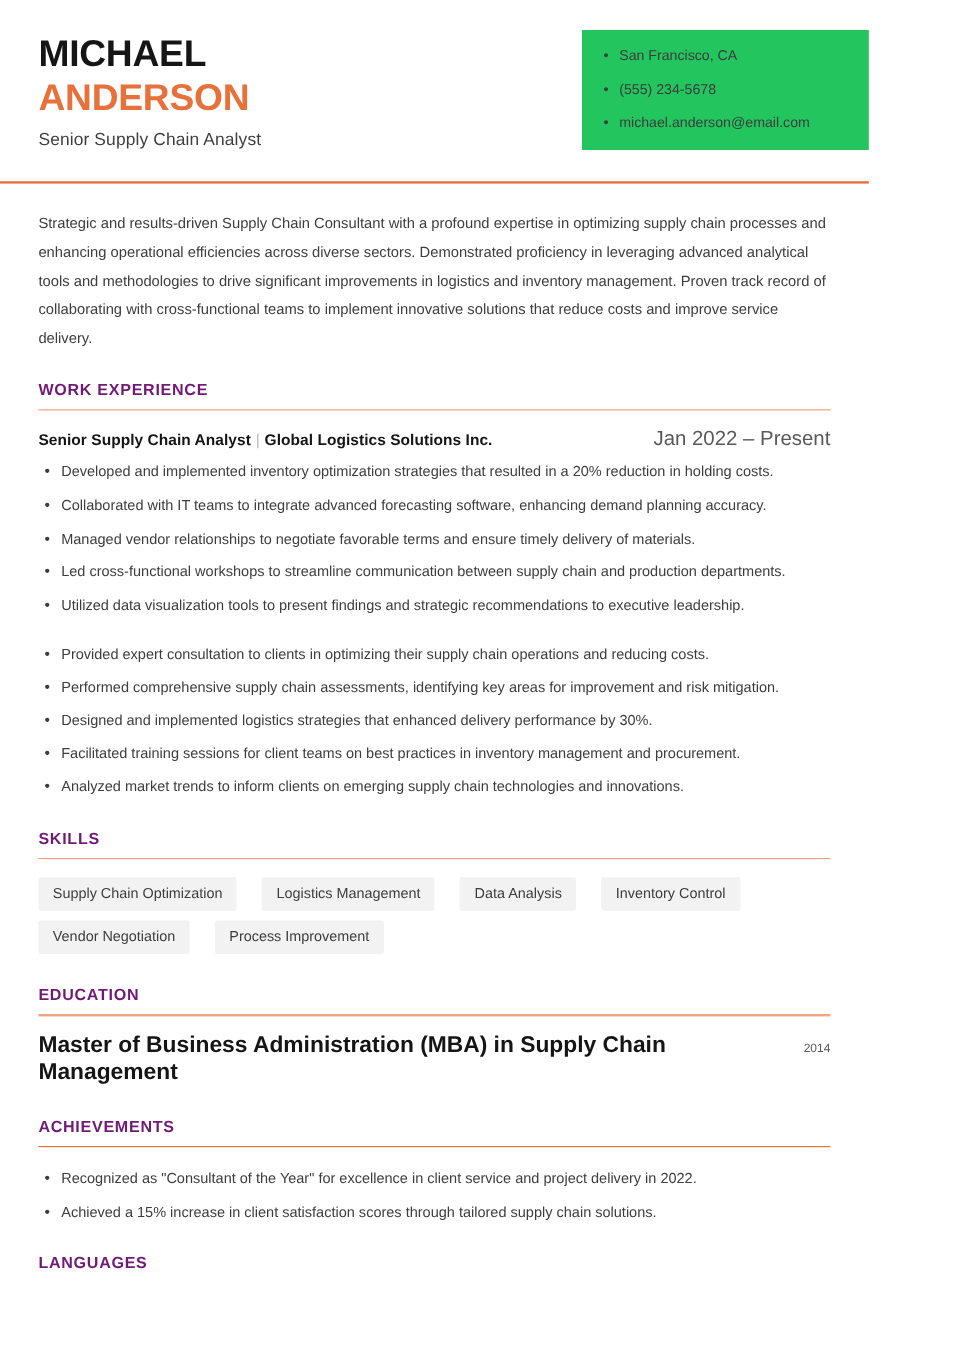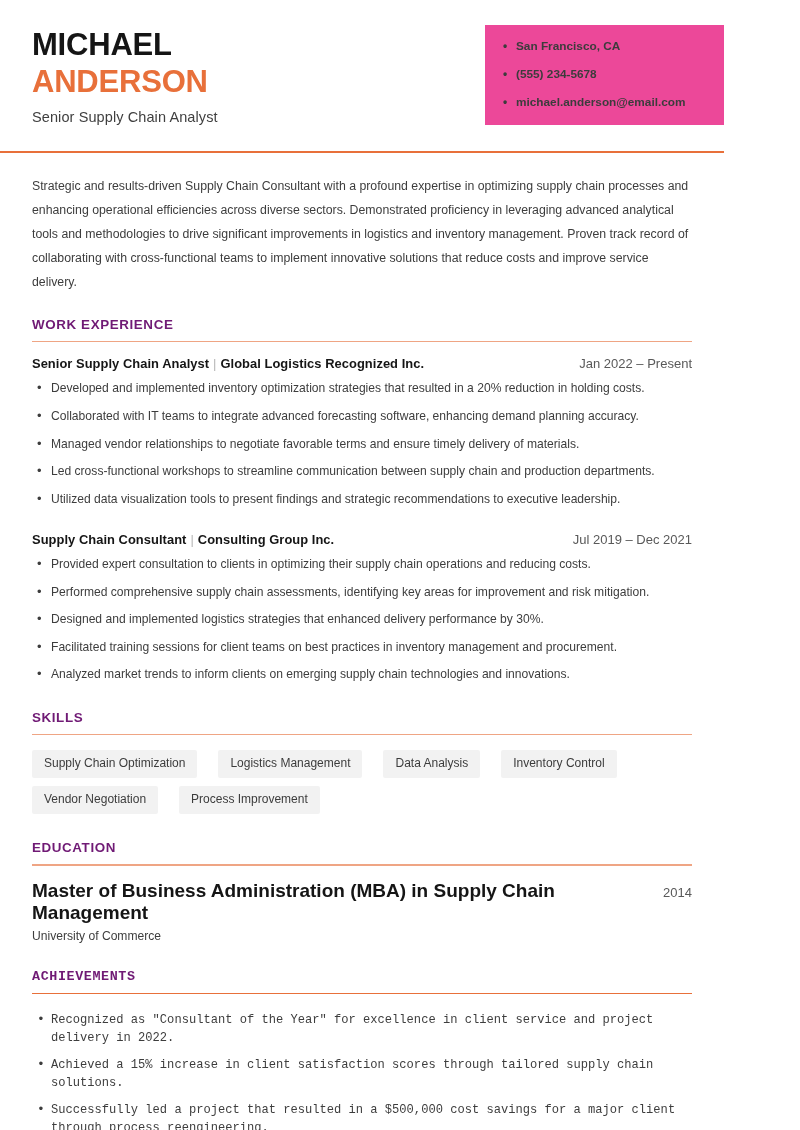--- a/index.html
+++ b/index.html
@@ -44,26 +44,25 @@
   }
   .name-first { color: #151515; }
   .name-last  { color: #e8703a; }
   .job-title {
     margin-top: 9px;
     font-size: 14.5px;
     color: #3f3f3f;
     letter-spacing: 0.1px;
   }
   .contact-box {
-    background: #ec4899;
+    background: #22c55e;
     width: 239px;
     box-sizing: border-box;
     padding: 14px 16px 14px 18px;
     margin-top: 0;
-    font-weight: bold;
   }
   .contact-list {
     list-style: none;
     margin: 0;
     padding: 0;
   }
   .contact-list li {
     position: relative;
     padding-left: 13px;
     font-size: 11.8px;
@@ -133,21 +132,21 @@
     font-weight: bold;
     color: #151515;
     letter-spacing: 0.05px;
   }
   .sep {
     color: #b6b6b6;
     font-weight: normal;
     padding: 0 4px;
   }
   .job-dates {
-    font-size: 13px;
+    font-size: 17px;
     color: #595959;
     white-space: nowrap;
     padding-left: 16px;
   }
   ul.bullets {
     list-style: none;
     margin: 0;
     padding: 0;
   }
   ul.bullets li {
@@ -190,32 +189,32 @@
     display: flex;
     align-items: baseline;
     justify-content: space-between;
   }
   .edu-degree {
     font-size: 19px;
     font-weight: bold;
     color: #151515;
   }
   .edu-year {
-    font-size: 13px;
+    font-size: 10px;
     color: #595959;
     white-space: nowrap;
     padding-left: 16px;
   }
   .edu-school {
     font-size: 12.1px;
     color: #3d3d3d;
     margin-top: 5px;
   }
 
-  .section.achievements { margin-top: 26px; font-family: Liberation Mono, monospace; }
+  .section.achievements { margin-top: 26px; }
   .section.achievements .section-rule { margin-bottom: 18px; }
   .section.languages { margin-top: 26px; }
   .section.education { margin-top: 26px; }
   .section.skills .section-rule { margin-bottom: 15px; }
 </style>
 </head>
 <body>
 
 <div class="page">
 
@@ -245,40 +244,34 @@
 
     <p class="summary">Strategic and results-driven Supply Chain Consultant with a profound expertise in optimizing supply chain processes and enhancing operational efficiencies across diverse sectors. Demonstrated proficiency in leveraging advanced analytical tools and methodologies to drive significant improvements in logistics and inventory management. Proven track record of collaborating with cross-functional teams to implement innovative solutions that reduce costs and improve service delivery.</p>
 
     <div class="section work-experience">
       <div class="section-title">WORK EXPERIENCE</div>
       <div class="section-rule"></div>
 
       <div class="job">
         <div class="job-head">
           <div class="job-heading">
-            <span>Senior Supply Chain Analyst</span><span class="sep">|</span><span>Global Logistics Recognized Inc.</span>
+            <span>Senior Supply Chain Analyst</span><span class="sep">|</span><span>Global Logistics Solutions Inc.</span>
           </div>
           <div class="job-dates">Jan 2022 – Present</div>
         </div>
         <ul class="bullets">
           <li>Developed and implemented inventory optimization strategies that resulted in a 20% reduction in holding costs.</li>
           <li>Collaborated with IT teams to integrate advanced forecasting software, enhancing demand planning accuracy.</li>
           <li>Managed vendor relationships to negotiate favorable terms and ensure timely delivery of materials.</li>
           <li>Led cross-functional workshops to streamline communication between supply chain and production departments.</li>
           <li>Utilized data visualization tools to present findings and strategic recommendations to executive leadership.</li>
         </ul>
       </div>
 
       <div class="job" style="margin-top:24px;">
-        <div class="job-head">
-          <div class="job-heading">
-            <span>Supply Chain Consultant</span><span class="sep">|</span><span>Consulting Group Inc.</span>
-          </div>
-          <div class="job-dates">Jul 2019 – Dec 2021</div>
-        </div>
         <ul class="bullets">
           <li>Provided expert consultation to clients in optimizing their supply chain operations and reducing costs.</li>
           <li>Performed comprehensive supply chain assessments, identifying key areas for improvement and risk mitigation.</li>
           <li>Designed and implemented logistics strategies that enhanced delivery performance by 30%.</li>
           <li>Facilitated training sessions for client teams on best practices in inventory management and procurement.</li>
           <li>Analyzed market trends to inform clients on emerging supply chain technologies and innovations.</li>
         </ul>
       </div>
     </div>
 
@@ -296,31 +289,29 @@
     </div>
 
     <div class="section education">
       <div class="section-title">EDUCATION</div>
       <div class="section-rule"></div>
       <div class="edu-entry">
         <div class="edu-head">
           <div class="edu-degree">Master of Business Administration (MBA) in Supply Chain Management</div>
           <div class="edu-year">2014</div>
         </div>
-        <div class="edu-school">University of Commerce</div>
       </div>
     </div>
 
     <div class="section achievements">
       <div class="section-title">ACHIEVEMENTS</div>
       <div class="section-rule strong"></div>
       <ul class="bullets">
         <li>Recognized as "Consultant of the Year" for excellence in client service and project delivery in 2022.</li>
         <li>Achieved a 15% increase in client satisfaction scores through tailored supply chain solutions.</li>
-        <li>Successfully led a project that resulted in a $500,000 cost savings for a major client through process reengineering.</li>
       </ul>
     </div>
 
     <div class="section languages">
       <div class="section-title">LANGUAGES</div>
 
     </div>
 
   </div>
 </div>

